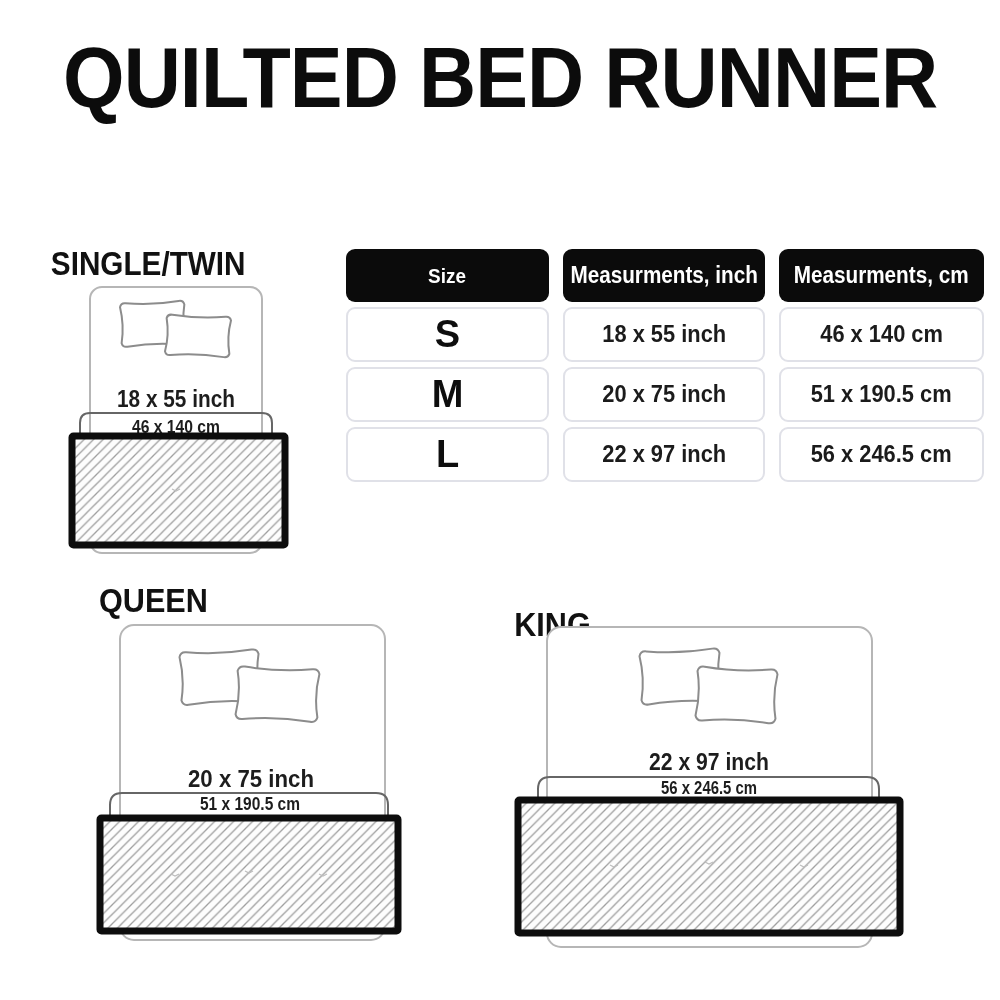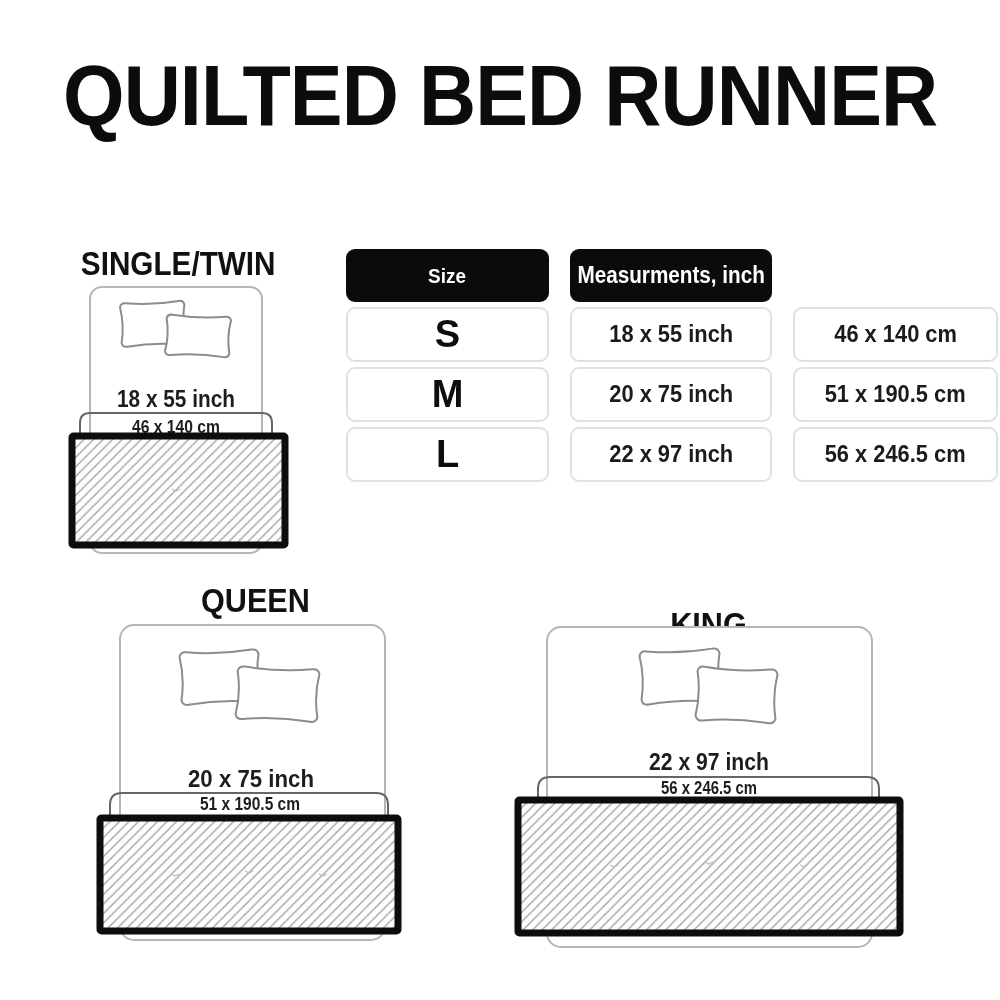--- a/index.html
+++ b/index.html
@@ -5,26 +5,26 @@
   :root{
     --header-bg:#0b0b0b; --header-text:#ffffff; --cell-border:#e0e1e8;
     --runner-border:#0d0d0d; --hatch-line:#9e9e9e; --bed-outline:#b6b6b6;
     --pillow-outline:#8c8c8c; --bracket-outline:#666666; --text:#1b1b1b;
   }
   html,body{margin:0;padding:0;background:#fff;}
   .canvas{position:relative;width:1000px;height:1000px;background:#ffffff;overflow:hidden;
           font-family:"Liberation Sans",sans-serif;color:var(--text);}
 
   
-  .title{position:absolute;left:0;right:0;top:46px;text-align:center;}
+  .title{position:absolute;left:0;right:0;top:28px;text-align:center;}
   .title-line{height:98px;line-height:98px;font-size:86px;font-weight:900;color:#0c0c0c;white-space:nowrap;}
   .title-line>span{display:inline-block;transform:scaleX(0.92);letter-spacing:-1px;}
 
   
-  .section-label{position:absolute;text-align:center;font-weight:800;color:#111;white-space:nowrap;}
+  .section-label{position:absolute;text-align:left;font-weight:800;color:#111;white-space:nowrap;}
   .section-label>span{display:inline-block;transform:scaleX(0.9);}
   .label-single{left:40px;top:244px;width:276px;font-size:33px;line-height:40px;}
   .label-queen{left:93px;top:580px;width:324px;font-size:34px;line-height:40px;}
   .label-king{left:510px;top:580px;width:396px;font-size:34px;line-height:40px;margin-top:24px;}
 
   
   .diagram{position:absolute;overflow:visible;}
   .svg-single{left:58px;top:285px;}
   .svg-queen{left:93px;top:620px;}
   .svg-king{left:510px;top:620px;}
@@ -34,21 +34,21 @@
   .runner-bg{fill:#fdfdfd;}
   .runner-frame{fill:none;stroke:var(--runner-border);stroke-width:7;}
   .hatch-line{stroke:var(--hatch-line);stroke-width:1.3;fill:none;}
   .stitch{stroke:#bdbdbd;stroke-width:1.2;fill:none;}
   svg text{font-family:"Liberation Sans",sans-serif;font-weight:700;fill:#1d1d1d;}
   .dim-inch{font-size:23px;}
   .dim-cm{font-size:18.5px;}
 
   
   .size-table{position:absolute;left:346px;top:249px;width:624px;}
-  .t-row{display:grid;grid-template-columns:203px 202px 205px;column-gap:21px;}
+  .t-row{display:grid;grid-template-columns:203px 202px 205px;column-gap:14px;}
   .th{height:53px;background:var(--header-bg);border-radius:9px;color:var(--header-text);
       display:flex;align-items:center;justify-content:center;font-weight:700;white-space:nowrap;}
   .th>span{display:inline-block;transform:scaleX(0.9);}
   .th-size{font-size:21px;}
   .th-meas{font-size:23px;}
   .t-body-row{margin-top:5px;}
   .td{height:51px;background:#fff;border:2px solid var(--cell-border);border-radius:9px;
       display:flex;align-items:center;justify-content:center;white-space:nowrap;}
   .td-size{font-size:38px;font-weight:700;color:#0e0e0e;}
   .td-val{font-size:23px;font-weight:700;}
@@ -88,20 +88,23 @@
     </g>
   </svg>
 
   <div class="size-table">
     <div class="t-row">
       <div class="th th-size">
           <span>Size</span>
         </div>
       <div class="th th-meas">
           <span>Measurments, inch</span>
+        </div>
+      <div class="th th-meas">
+          <span>Measurments, cm</span>
         </div>
     </div>
     <div class="t-row t-body-row">
       <div class="td td-size">S</div>
       <div class="td td-val">
           <span>18 x 55 inch</span>
         </div>
       <div class="td td-val">
           <span>46 x 140 cm</span>
         </div>

